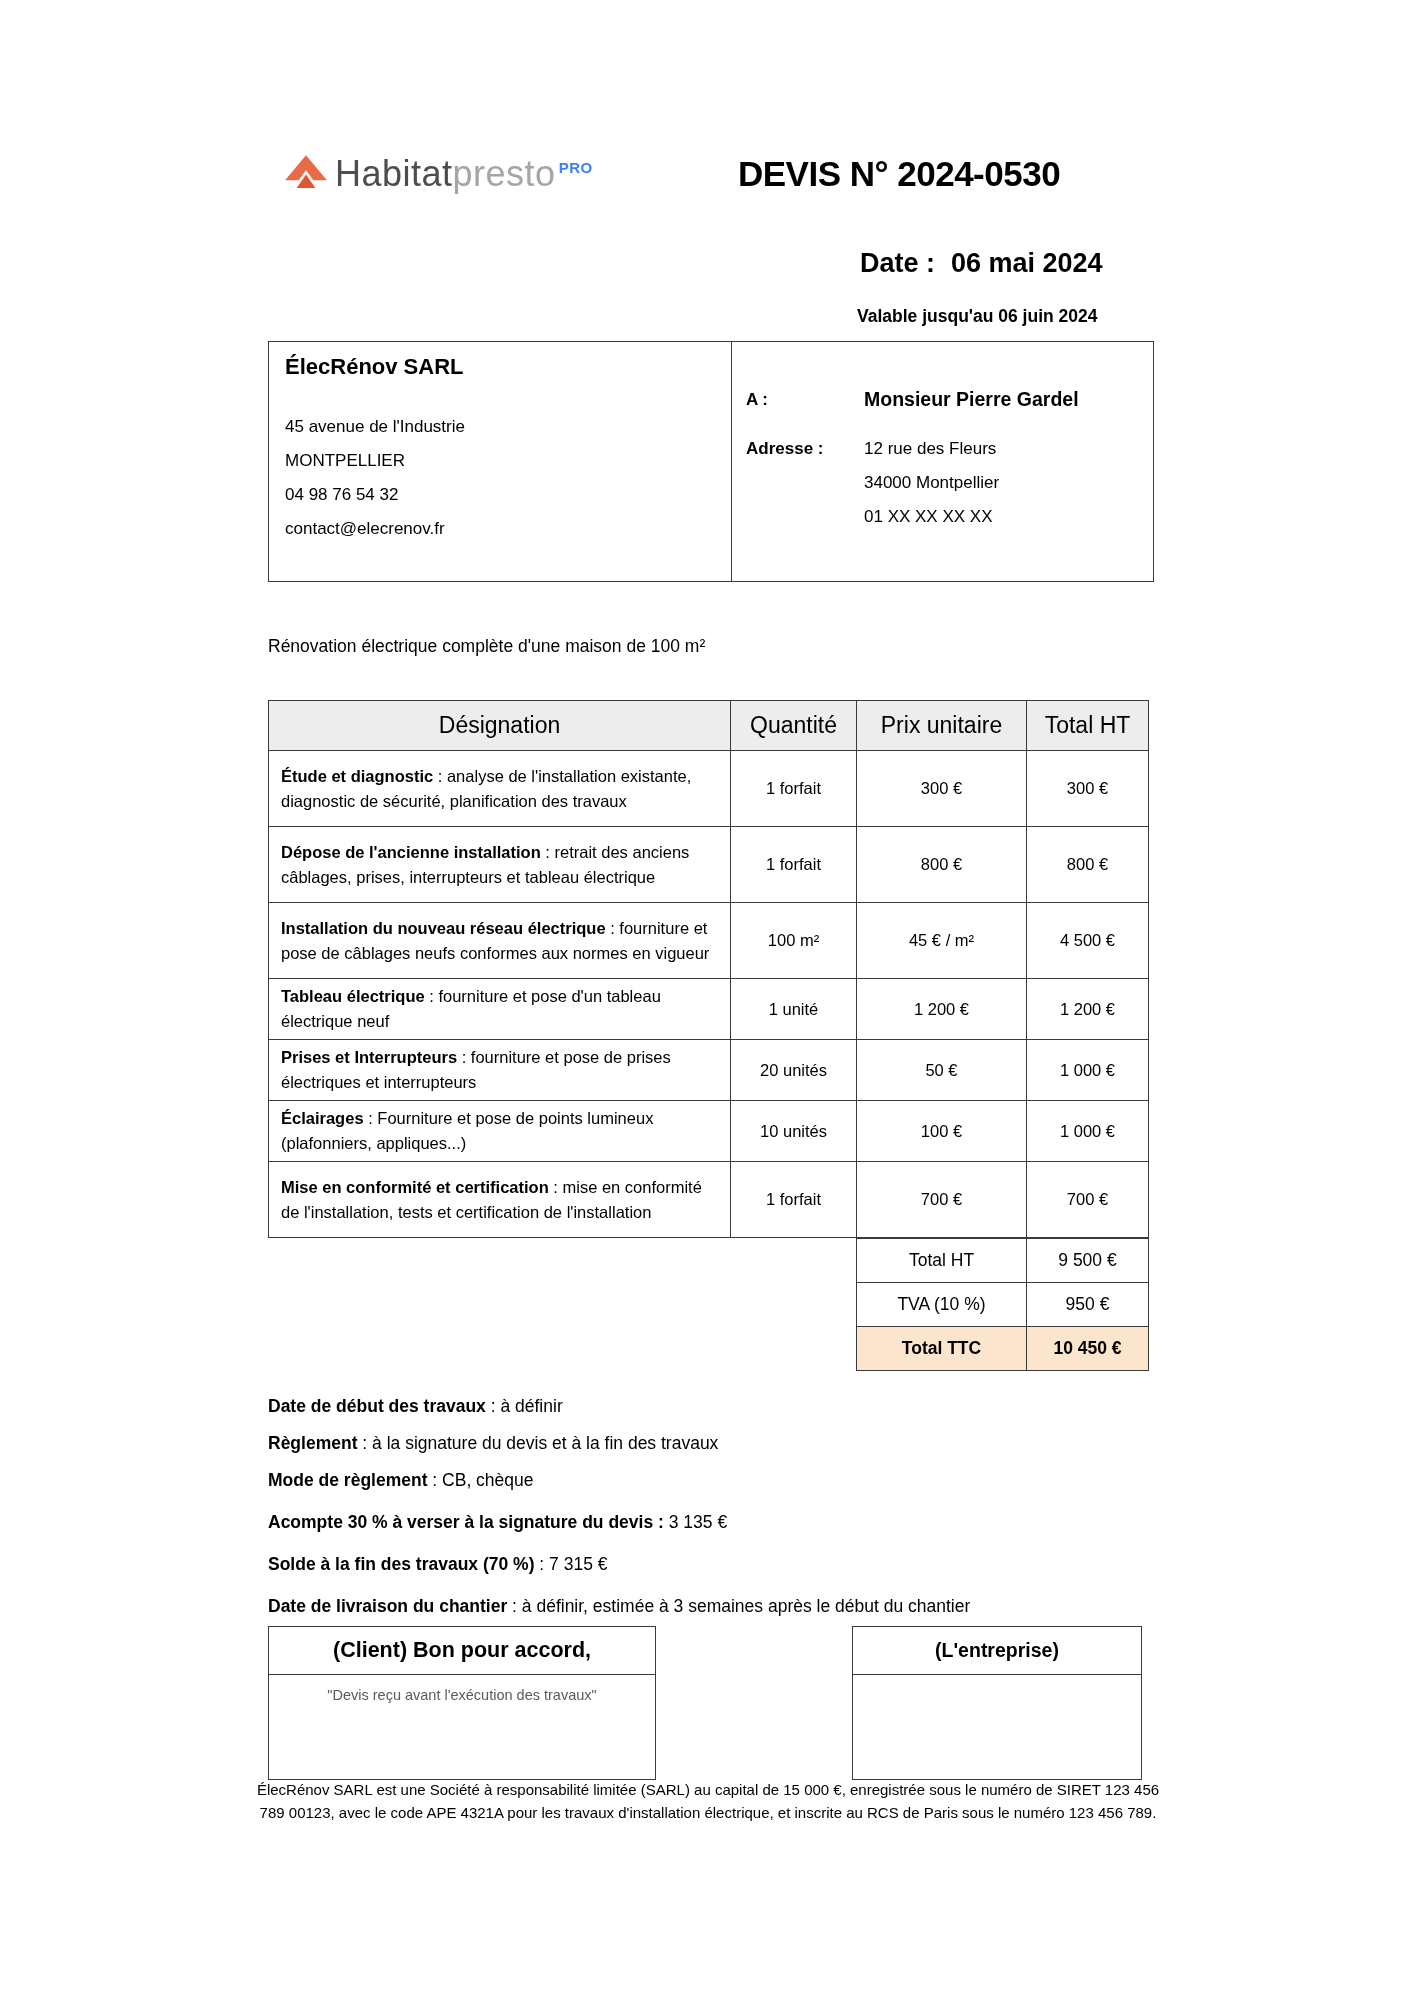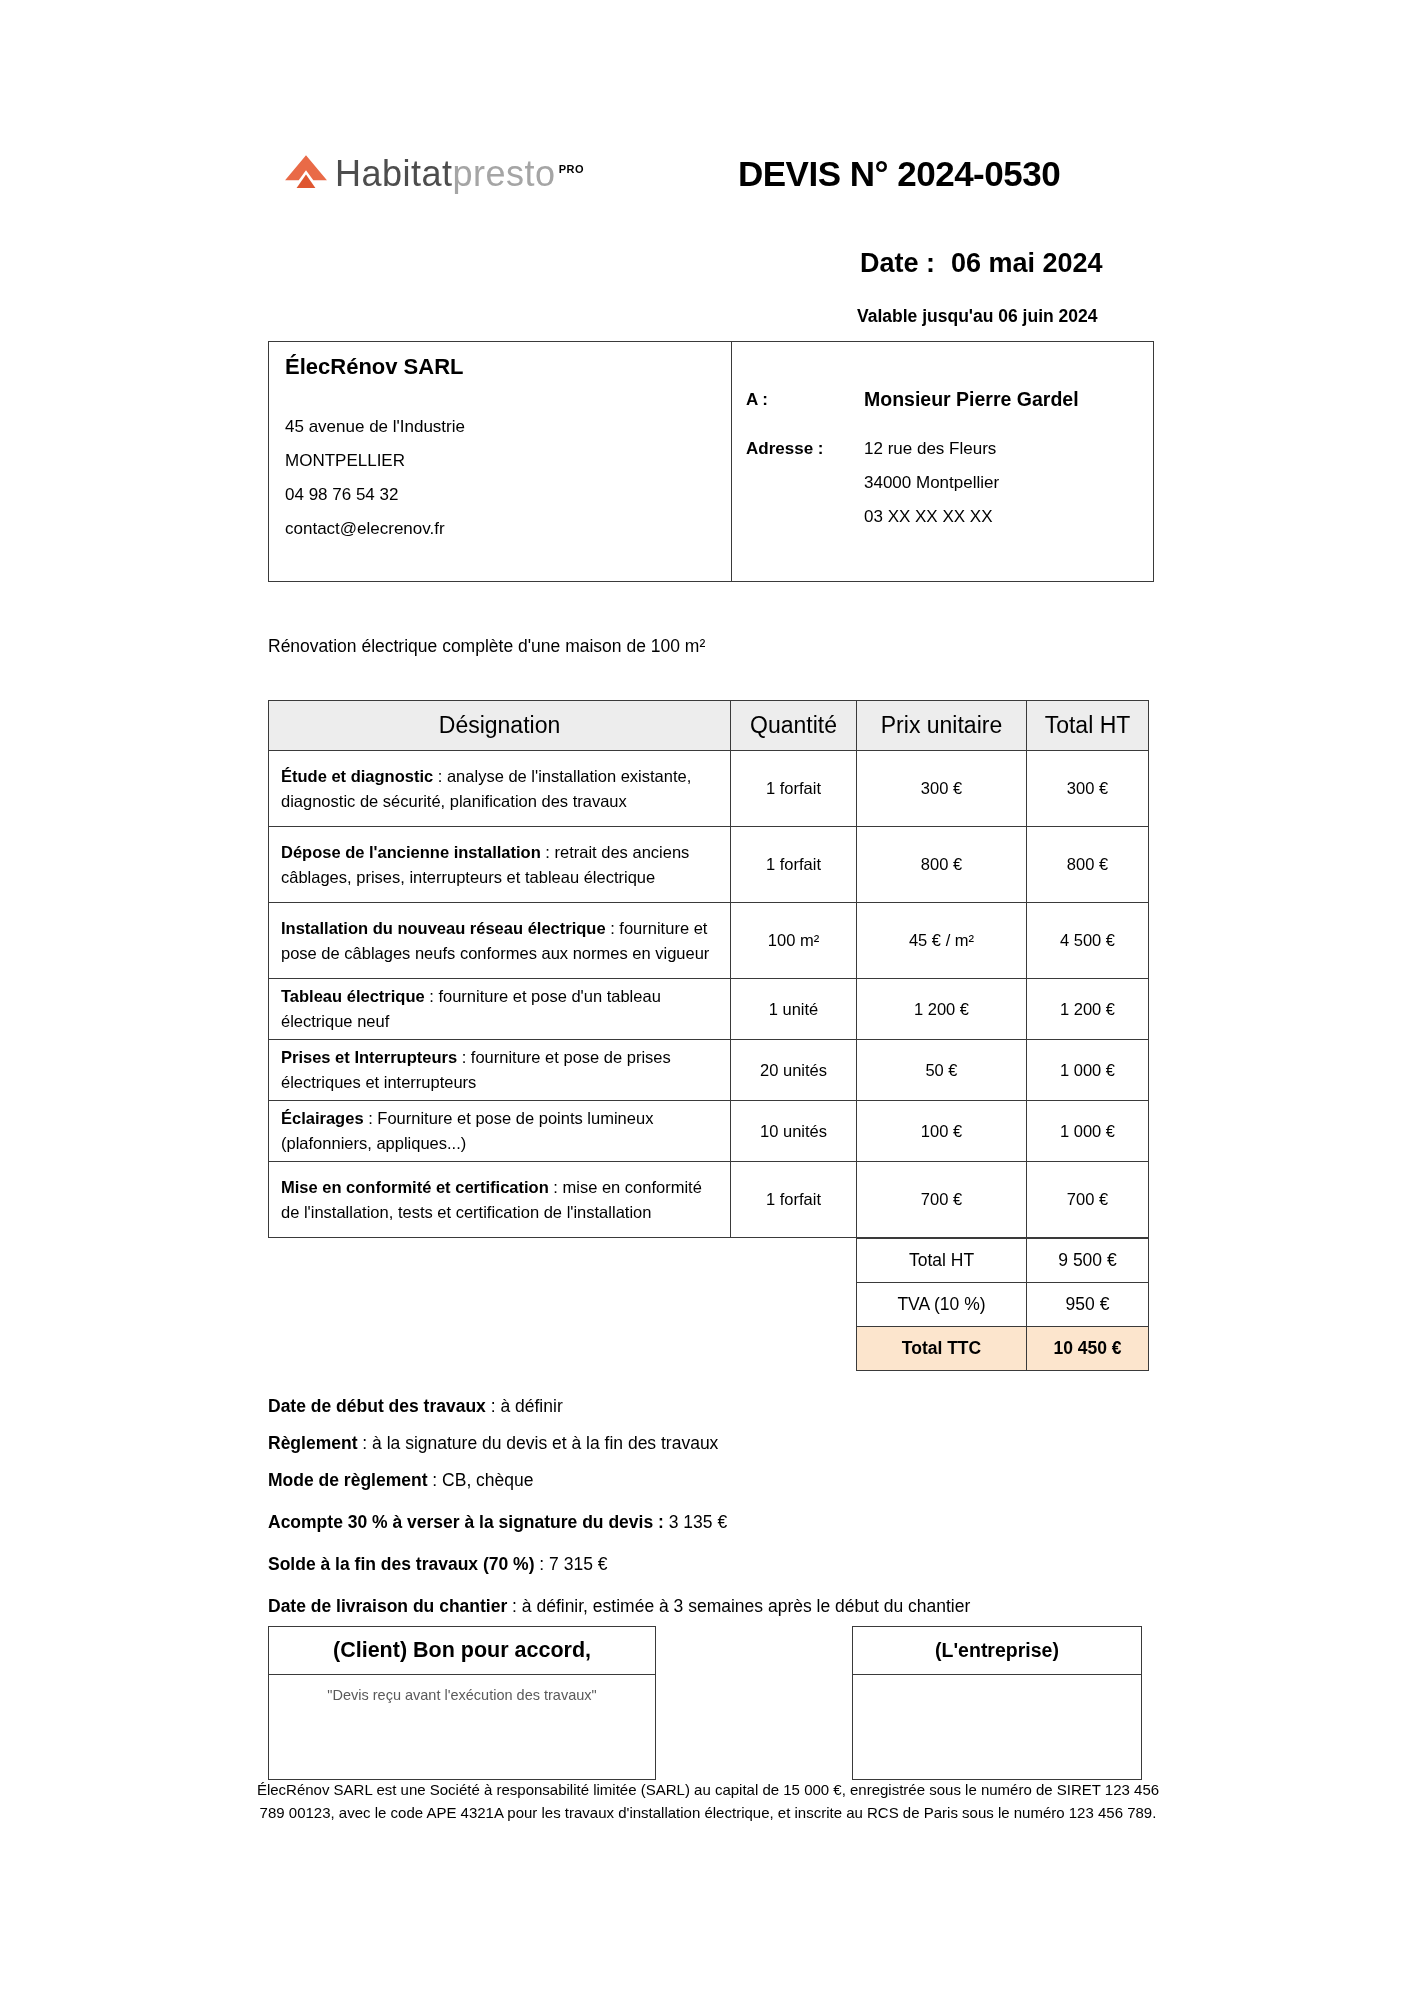--- a/index.html
+++ b/index.html
@@ -9,21 +9,21 @@
     font-family: "Liberation Sans", sans-serif; color: #000;
   }
   .page { position: absolute; inset: 0; overflow: hidden; }
 
   
   .logo { position: absolute; left: 283px; top: 152px; display: flex; align-items: center; }
   .logo svg { display: block; margin-right: 6px; }
   .logo-text { font-size: 36px; letter-spacing: 0.5px; white-space: nowrap; }
   .logo-habitat { color: #4d4d4d; }
   .logo-presto { color: #a5a5a5; }
-  .logo-pro { color: #000000; font-size: 11px; font-weight: bold; position: relative; top: -13px; letter-spacing: 0.5px; margin-left: 3px; }
+  .logo-pro { color: #3b82f6; font-size: 15px; font-weight: bold; position: relative; top: -13px; letter-spacing: 0.5px; margin-left: 3px; }
 
   
   .doc-title { position: absolute; left: 738px; top: 154px; font-size: 35px; font-weight: bold; letter-spacing: -0.5px; }
   .date-line { position: absolute; left: 860px; top: 248px; font-size: 27px; font-weight: bold; }
   .date-line .date-value { margin-left: 16px; }
   .validity-line { position: absolute; left: 857px; top: 306px; font-size: 17.5px; font-weight: bold; }
 
   
   .parties { position: absolute; left: 268px; top: 341px; width: 886px; height: 241px; display: flex; border: 1.5px solid #3a3a3a; }
   .company-box { width: 463px; border-right: 1.5px solid #3a3a3a; padding: 12px 16px; }
@@ -111,21 +111,21 @@
     <div class="client-box">
       <div class="client-row to-row">
         <div class="client-label">A :</div>
         <div class="client-name">Monsieur Pierre Gardel</div>
       </div>
       <div class="client-row addr-row">
         <div class="client-label">Adresse :</div>
         <div class="client-lines">
           <div>12 rue des Fleurs</div>
           <div>34000 Montpellier</div>
-          <div>03 XX XX XX XX</div>
+          <div>01 XX XX XX XX</div>
         </div>
       </div>
     </div>
   </div>
 
   <div class="description">
     <div>Rénovation électrique complète d'une maison de 100 m²</div>
   </div>
 
   <div class="items-wrap">

